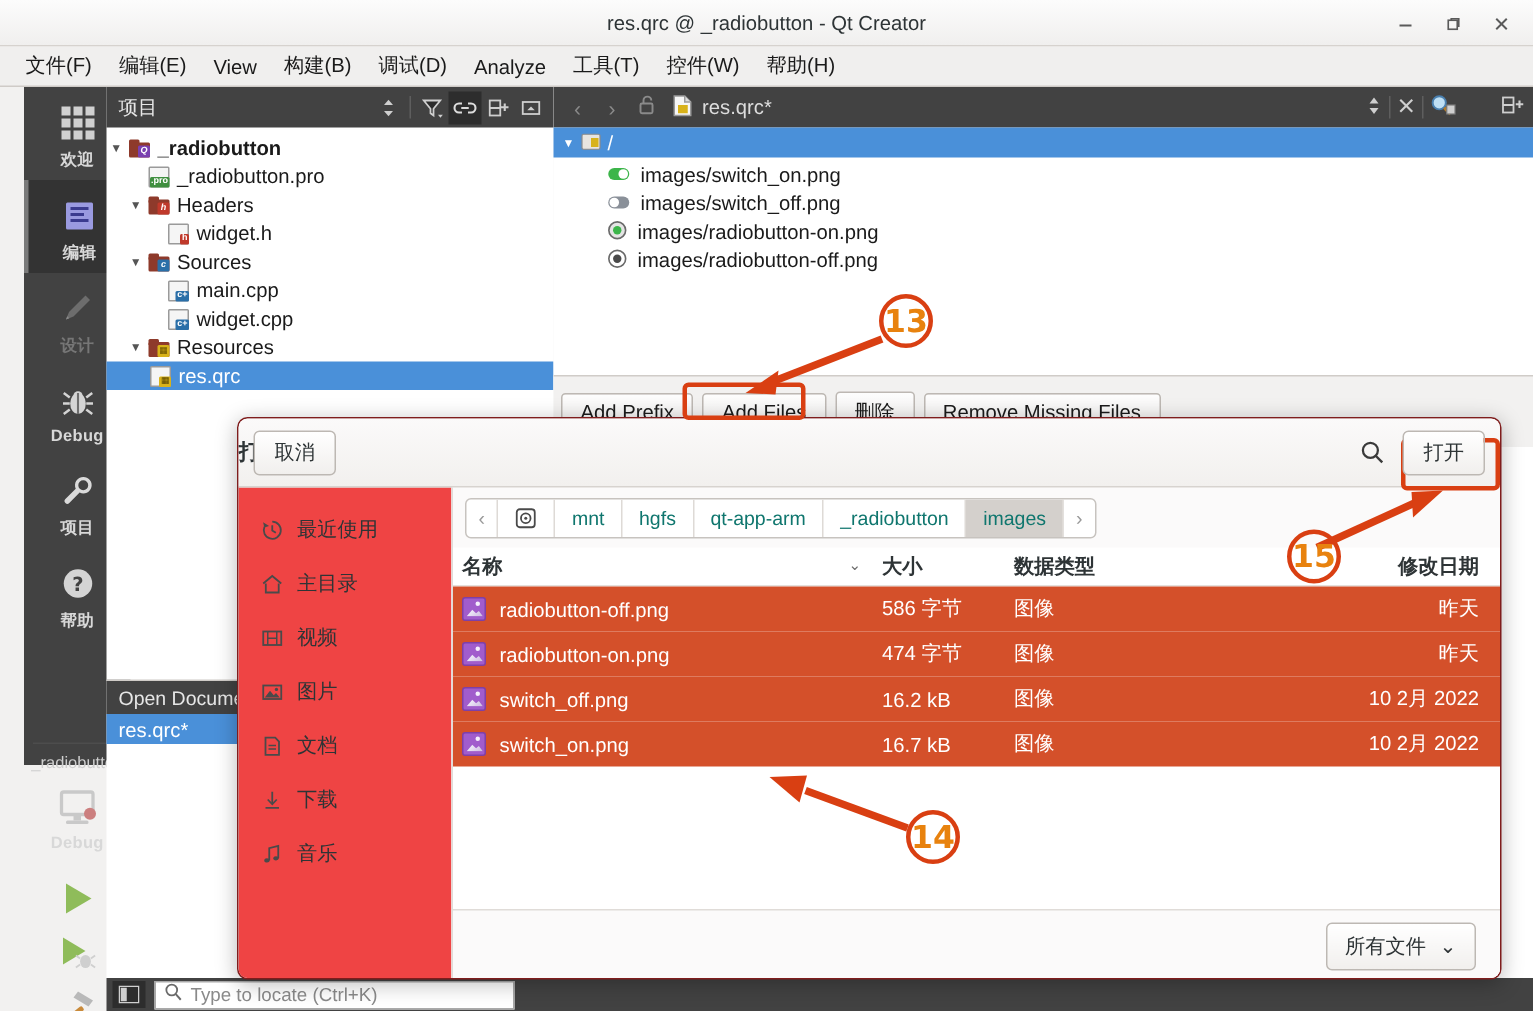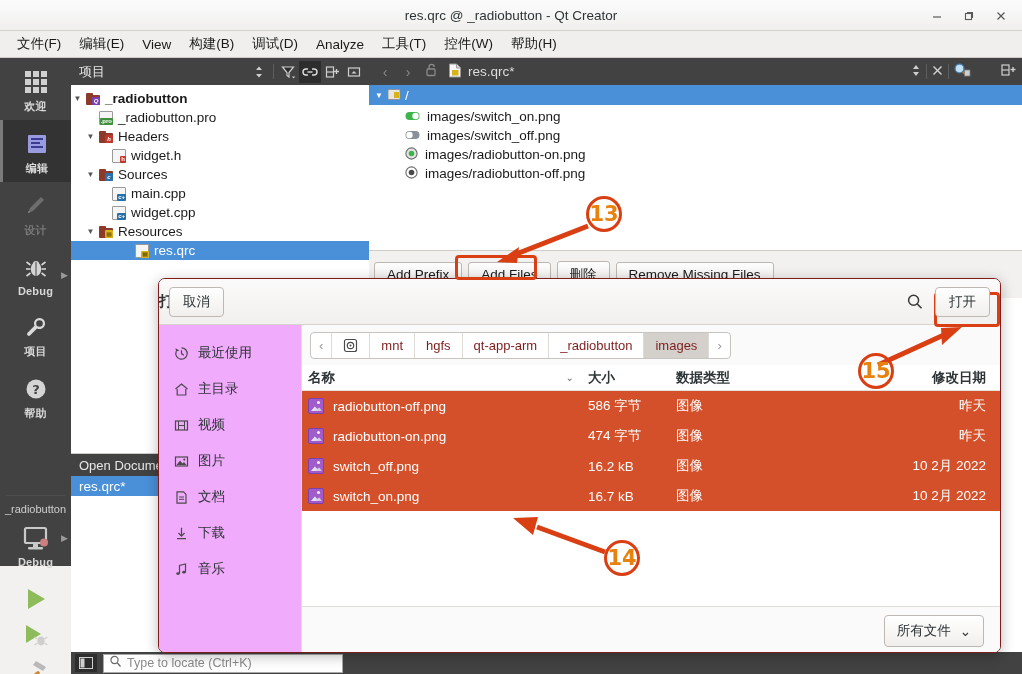--- a/index.html
+++ b/index.html
@@ -28,21 +28,21 @@
   
   .menubar {
     position: absolute; left: 0; top: 31px; width: 1022px; height: 27px;
     background: #f0efee; border-bottom: 1px solid #cfcbc7;
     display: flex; align-items: center; padding-left: 8px; gap: 0px;
   }
   .menu-item { padding: 3px 9px; font-size: 13.5px; color: #1a1a1a; white-space: nowrap; }
 
   
   .rail {
-    position: absolute; left: 0; top: 58px; width: 71px; height: 508px;
+    position: absolute; left: 16px; top: 58px; width: 71px; height: 452px;
     background: #424242;
   }
   .rail-item { width: 71px; padding: 9px 0 6px 0; text-align: center; position: relative; }
   .rail-item.active { background: #333333; border-left: 3px solid #7a7a7a; }
   .rail-ico { height: 30px; display: flex; align-items: center; justify-content: center; }
   .rail-lbl { font-size: 11px; color: #d8d8d8; margin-top: 2px; font-weight: bold; letter-spacing: .2px; }
   .rail-item.dim .rail-lbl { color: #767676; }
   .rail-arrow { position: absolute; right: 3px; top: 26px; color: #9a9a9a; font-size: 9px; }
   .rail-sep { height: 1px; background: #4d4d4d; margin: 4px 6px; }
   .kit-label { font-size: 11px; color: #cfcfcf; text-align: center; padding: 3px 0 0 0; }
@@ -117,28 +117,28 @@
   .dlg-title { position: absolute; left: 0; right: 0; text-align: left; font-size: 14.5px; font-weight: bold; color: #2e3436; }
   .dlg-btn {
     background: linear-gradient(#ffffff, #f1efed); border: 1px solid #bdb8b3; border-radius: 4px;
     padding: 5px 13px; font-size: 13.5px; color: #2e3436; position: relative; z-index: 2;
   }
   .dlg-btn.primary { font-weight: normal; }
   .dlg-head-right { margin-left: auto; display: flex; align-items: center; gap: 7px; z-index: 2; }
   .search-ico { width: 26px; height: 26px; display: flex; align-items: center; justify-content: center; color: #3a3a3a; }
 
   .dlg-body { display: flex; height: 329px; }
-  .places { width: 142px; background: #f0abfc; padding-top: 10px; }
+  .places { width: 142px; background: #ef4444; padding-top: 10px; }
   .place { height: 36px; display: flex; align-items: center; gap: 9px; padding-left: 14px; font-size: 13.5px; color: #2e3436; }
   .place .pico { width: 16px; display: flex; align-items: center; justify-content: center; color: #4a4a4a; }
 
   .filepane { flex: 1; background: #ffffff; border-left: 1px solid #e0dcd8; display: flex; flex-direction: column; }
   .pathbar { height: 40px; display: flex; align-items: center; padding: 7px 10px 7px 8px; background: #fbfafa; }
   .pathbtns { display: flex; border: 1px solid #c7c3bf; border-radius: 4px; overflow: hidden; background: #fff; }
-  .pbtn { padding: 5px 11px; font-size: 13px; color: #7f1d1d; border-right: 1px solid #dedad6; display: flex; align-items: center; }
+  .pbtn { padding: 5px 11px; font-size: 13px; color: #0f766e; border-right: 1px solid #dedad6; display: flex; align-items: center; }
   .pbtn:last-child { border-right: none; }
   .pbtn.cur { background: #d4d0cc; }
   .pbtn.arw { color: #9a9a9a; padding: 5px 8px; }
 
   .listhead { display: flex; height: 26px; align-items: center; font-size: 13.5px; color: #2e3436; font-weight: bold; border-bottom: 1px solid #e4e0dc; padding: 0 6px; }
   .col-name { width: 280px; display: flex; align-items: center; }
   .col-name .sortarrow { margin-left: auto; margin-right: 14px; color: #6a6a6a; font-size: 10px; font-weight: normal; }
   .col-size { width: 88px; }
   .col-type { width: 210px; }
   .col-date { flex: 1; text-align: right; padding-right: 8px; }
@@ -470,21 +470,21 @@
         <span class="tico">
           <span class="folder">
               <i class="tab"></i>
               <i class="body"></i>
               <i class="glyph" style="background:#d8b21a;color:#6a5200">▦</i>
             </span>
         </span>
         <span class="tlbl">Resources</span>
       </div>
 
-      <div class="trow sel" style="padding-left:62px">
+      <div class="trow sel" style="padding-left:27px">
         <span class="tico">
           <span class="fileico">
               <span style="background:#d8b21a;color:#5a4700">▦</span>
             </span>
         </span>
         <span class="tlbl">res.qrc</span>
       </div>
     </div>
   </div>
 

